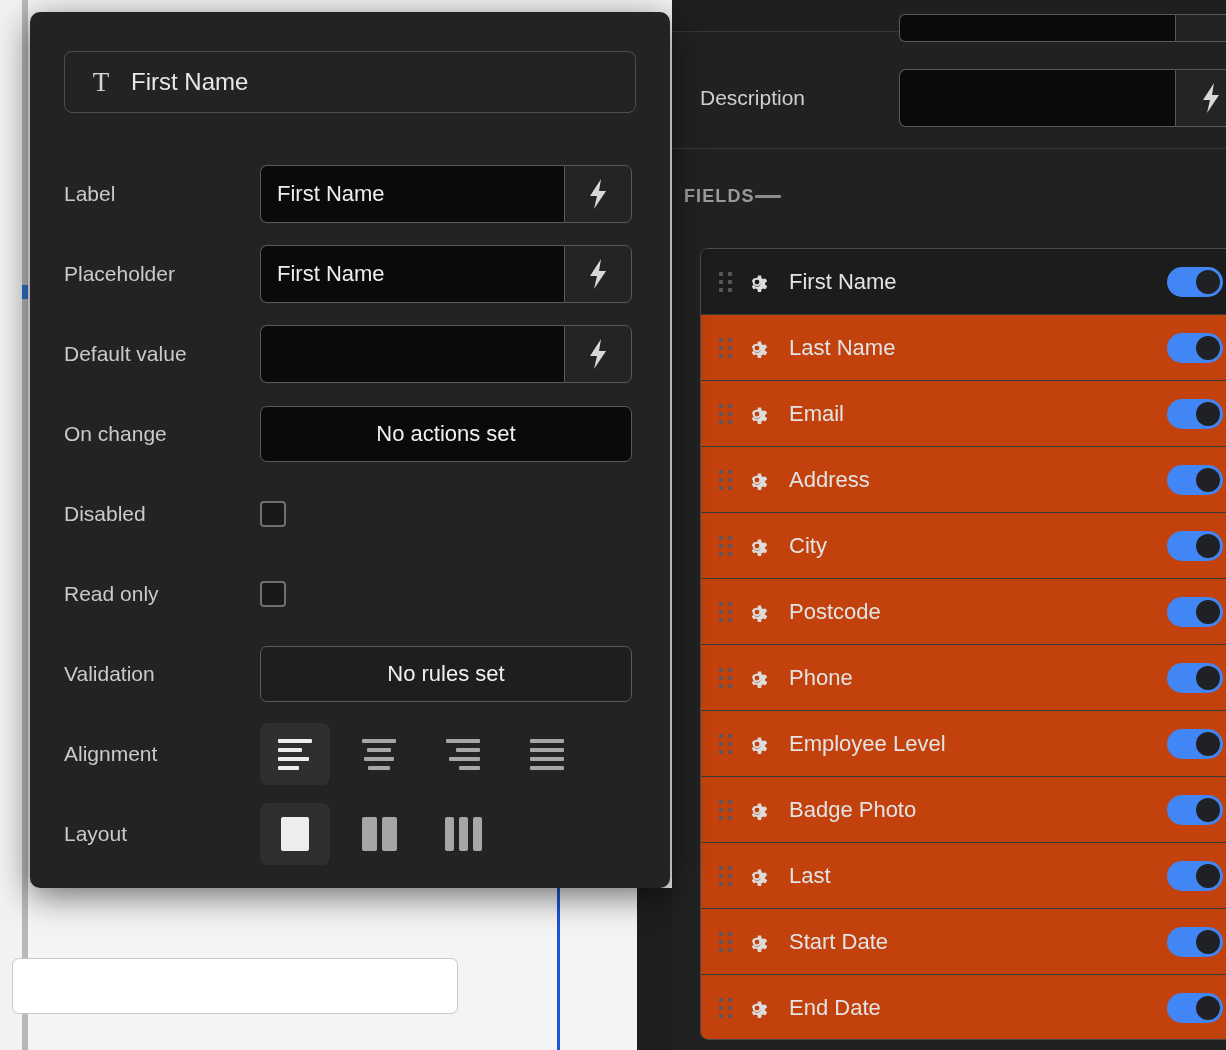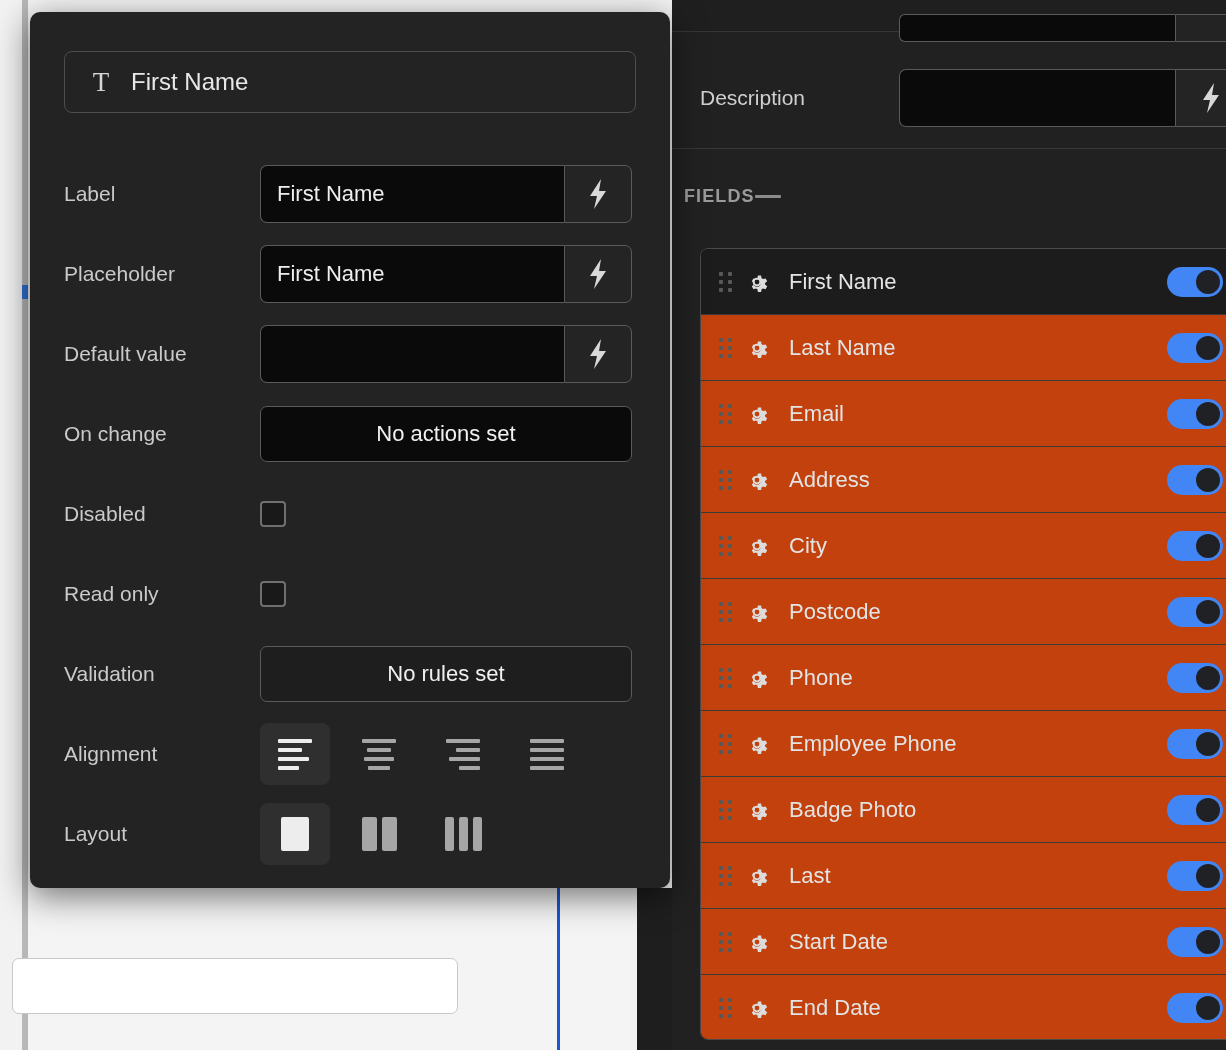--- a/index.html
+++ b/index.html
@@ -401,21 +401,21 @@
           <i></i>
           <i></i>
         </div>
         <div class="gear-wrap">
           <svg width="26" height="26" viewBox="0 0 24 24">
             <path fill="#dcdcdc" d="M12 8a4 4 0 100 8 4 4 0 000-8zm0 6.2A2.2 2.2 0 1114.2 12 2.2 2.2 0 0112 14.2z"></path>
             <path fill="#dcdcdc" d="M20.3 13.2l-.05-2.4 1.5-1.35-1.4-2.4-1.9.6-2.1-1.2-.4-1.95h-2.8l-.4 1.95-2.1 1.2-1.9-.6-1.4 2.4 1.5 1.35-.05 2.4-1.5 1.35 1.4 2.4 1.9-.6 2.1 1.2.4 1.95h2.8l.4-1.95 2.1-1.2 1.9.6 1.4-2.4z" opacity="0"></path>
             <path fill="#dcdcdc" d="M19.4 12.9l2-1.6-1.5-2.6-2.4.6a6.6 6.6 0 00-1.3-.76L15.8 6h-3l-.4 2.54a6.6 6.6 0 00-1.3.76l-2.4-.6-1.5 2.6 2 1.6a6.8 6.8 0 000 1.5l-2 1.6 1.5 2.6 2.4-.6c.4.3.84.55 1.3.76l.4 2.54h3l.4-2.54c.46-.2.9-.46 1.3-.76l2.4.6 1.5-2.6-2-1.6a6.8 6.8 0 000-1.5zm-7.4 3.5a3.4 3.4 0 113.4-3.4 3.4 3.4 0 01-3.4 3.4z"></path>
           </svg>
         </div>
-        <div class="field-name">Employee Phone</div>
+        <div class="field-name">Employee Level</div>
         <div class="toggle">
           <div class="knob"></div>
         </div>
       </div>
       <div class="field-row">
         <div class="drag-handle">
           <i></i>
           <i></i>
           <i></i>
           <i></i>

